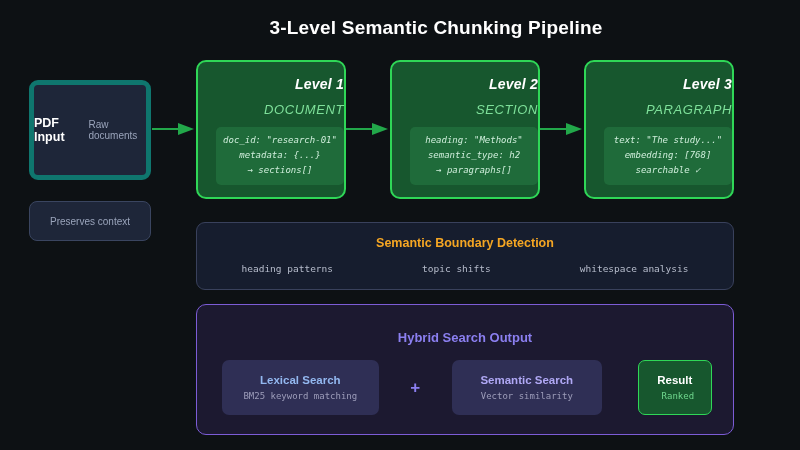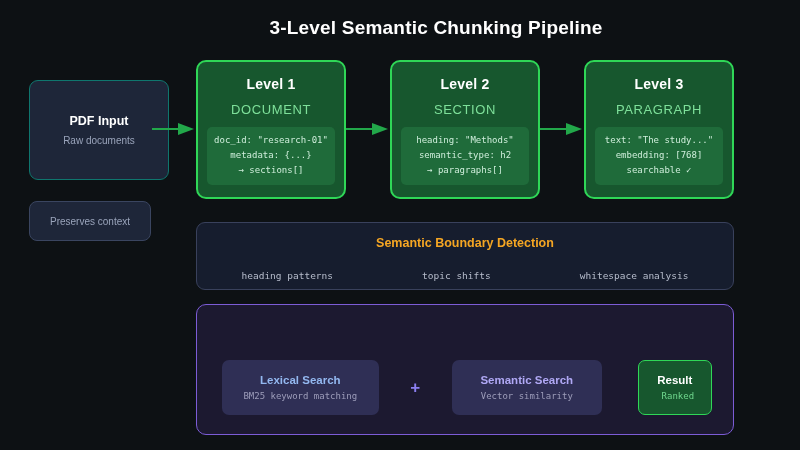--- a/index.html
+++ b/index.html
@@ -24,27 +24,27 @@
     font-weight: bold;
     letter-spacing: 0.2px;
     margin-left: 36px;
   }
 
   
   .pdf-input {
     position: absolute;
     left: 29px;
     top: 80px;
-    width: 140px;
+    width: 122px;
     height: 100px;
     background: #1e2639;
-    border: 1px solid #0f766e;
+    border: 5px solid #0f766e;
     border-radius: 9px;
     display: flex;
-    flex-direction: column;
+    flex-direction: row;
     align-items: center;
     justify-content: center;
     gap: 7px;
   }
   .pdf-input-title {
     color: #ffffff;
     font-size: 12.5px;
     font-weight: bold;
   }
   .pdf-input-sub {
@@ -74,22 +74,23 @@
   .level-card {
     position: absolute;
     top: 60px;
     width: 150px;
     height: 139px;
     background: #17572e;
     border: 2px solid #2fd757;
     border-radius: 10px;
     display: flex;
     flex-direction: column;
-    align-items: center;
+    align-items: flex-end;
     padding-top: 14px;
+    font-style: italic;
   }
   .level-1 { left: 196px; }
   .level-2 { left: 390px; }
   .level-3 { left: 584px; }
 
   .level-title {
     color: #ffffff;
     font-size: 14px;
     font-weight: bold;
     letter-spacing: 0.2px;
@@ -157,21 +158,20 @@
     left: 0;
     width: 100%;
     display: flex;
     justify-content: space-around;
     align-items: center;
   }
   .boundary-item {
     color: #b7bdcc;
     font-family: "DejaVu Sans Mono", monospace;
     font-size: 9.5px;
-    margin-top: 7px;
   }
 
   
   .hybrid-panel {
     position: absolute;
     left: 196px;
     top: 304px;
     width: 538px;
     height: 131px;
     background: #1c1930;
@@ -314,20 +314,21 @@
 <div class="boundary-panel">
   <div class="boundary-title">Semantic Boundary Detection</div>
   <div class="boundary-items">
     <div class="boundary-item">heading patterns</div>
     <div class="boundary-item">topic shifts</div>
     <div class="boundary-item">whitespace analysis</div>
   </div>
 </div>
 
 <div class="hybrid-panel">
+  <div class="hybrid-title">Hybrid Search Output</div>
   <div class="hybrid-row">
     <div class="search-card lexical">
       <div class="search-card-title">Lexical Search</div>
       <div class="search-card-sub">BM25 keyword matching</div>
     </div>
     <div class="plus-sign">+</div>
     <div class="search-card semantic">
       <div class="search-card-title">Semantic Search</div>
       <div class="search-card-sub">Vector similarity</div>
     </div>

